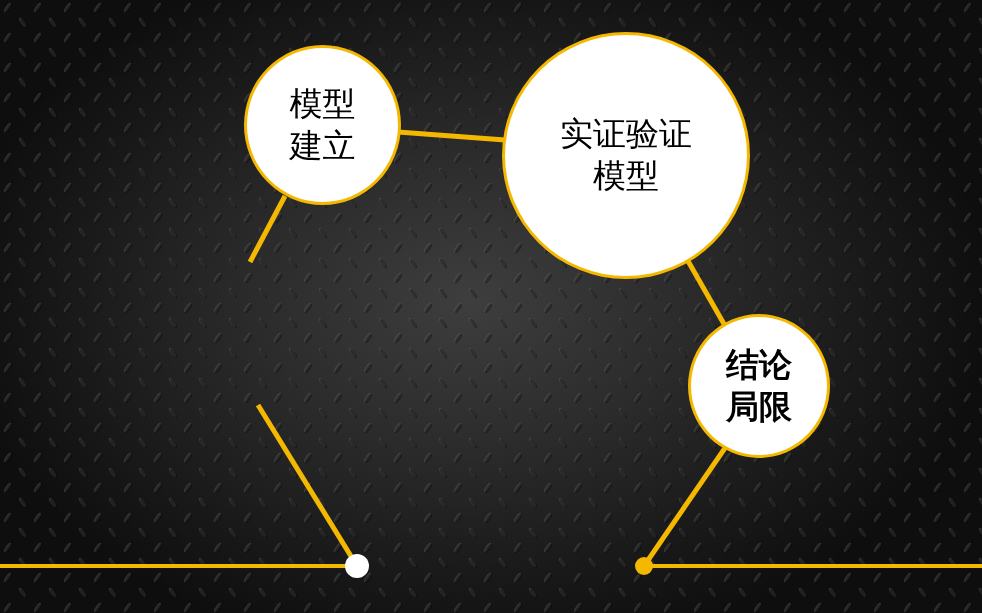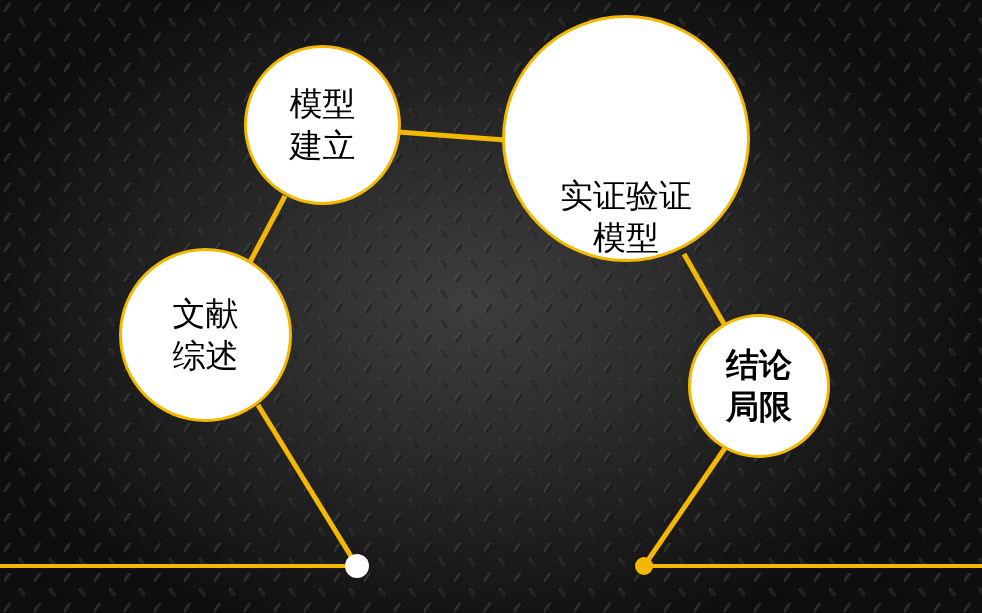--- a/index.html
+++ b/index.html
@@ -58,31 +58,27 @@
     <line x1="684" y1="254" x2="724" y2="324" stroke="#f5b800" stroke-width="5"></line>
 
     <line x1="725" y1="448" x2="644" y2="566" stroke="#f5b800" stroke-width="5"></line>
 
     <line x1="644" y1="566" x2="982" y2="566" stroke="#f5b800" stroke-width="4"></line>
   </svg>
 
   <div class="dot" style="left:345px; top:554px; width:24px; height:24px; background:#ffffff;"></div>
   <div class="dot" style="left:635px; top:557px; width:18px; height:18px; background:#f5b800;"></div>
 
-  <div class="node" style="left:119px; top:248px; width:173px; height:174px;">
-    <span class="node-label">文献
-综述</span>
-  </div>
 
   <div class="node" style="left:244px; top:45px; width:157px; height:160px;">
     <span class="node-label">模型
 建立</span>
   </div>
 
-  <div class="node" style="left:502px; top:15px; width:248px; height:247px;align-items:flex-end;">
+  <div class="node" style="left:502px; top:32px; width:248px; height:247px;">
     <span class="node-label" style="margin-top:-2px;">实证验证
 模型</span>
   </div>
 
   <div class="node" style="left:688px; top:314px; width:142px; height:144px;font-weight:bold;">
     <span class="node-label">结论
 局限</span>
   </div>
 </div>
 

